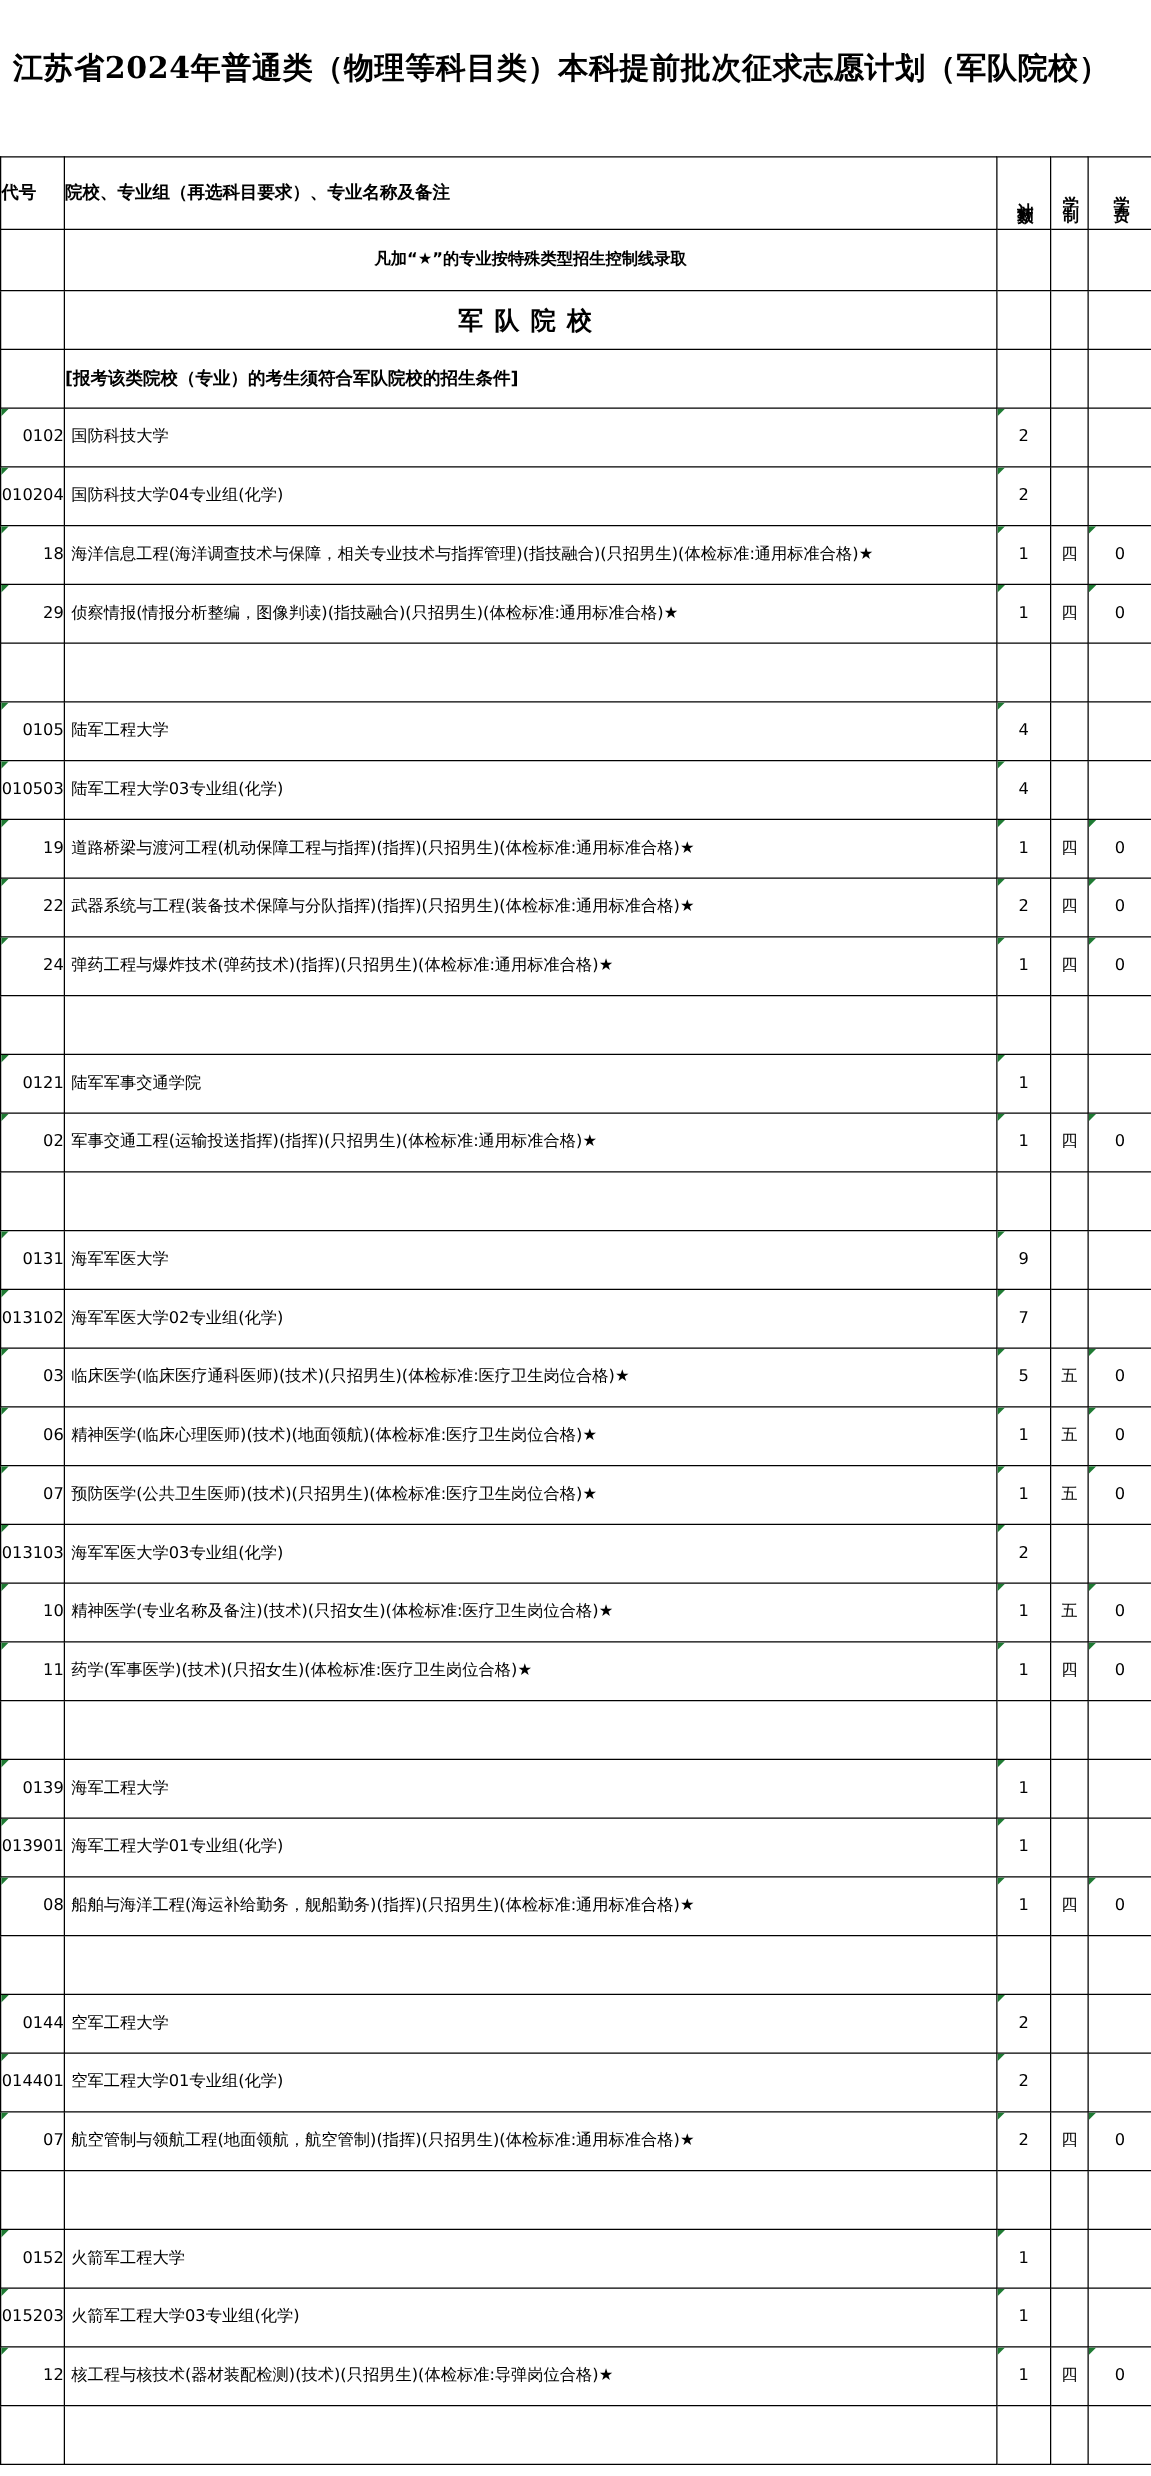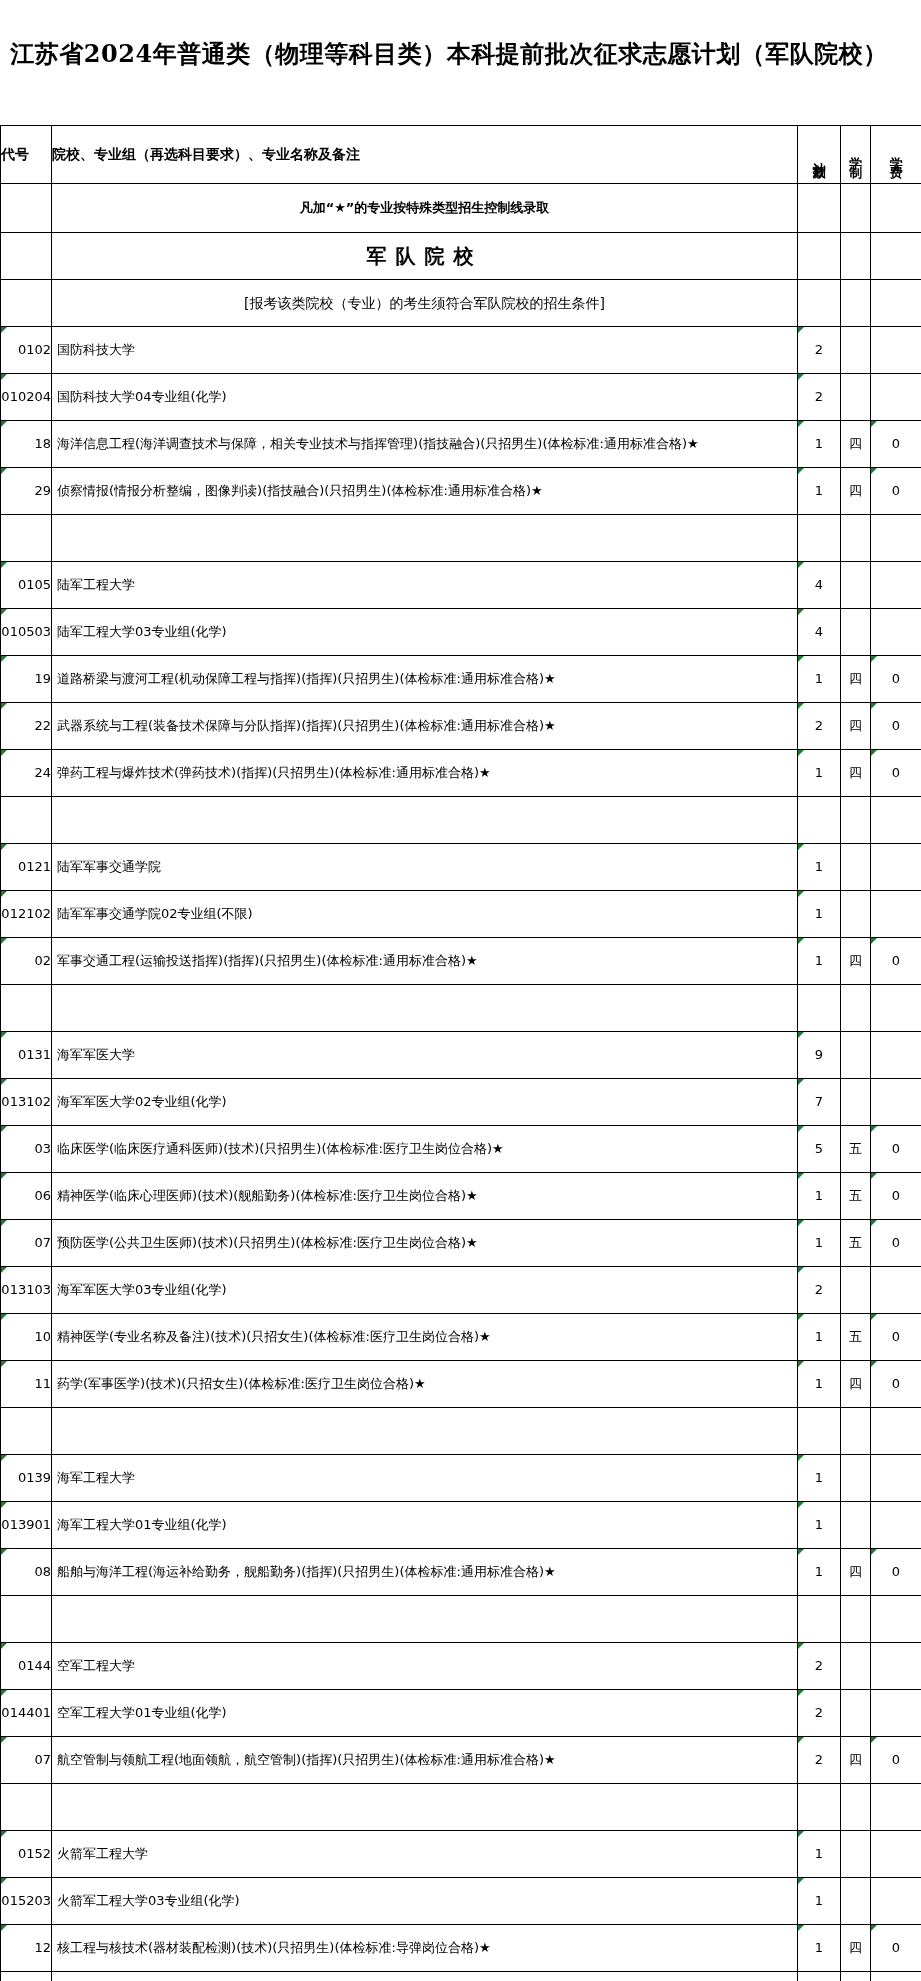--- a/index.html
+++ b/index.html
@@ -31,21 +31,21 @@
     writing-mode:vertical-lr; text-orientation:upright;
     margin:0 auto; font-weight:bold; font-size:13px;
   }
   .vhead.tight { letter-spacing:2px; }
   .vhead.loose { letter-spacing:9px; }
   .note-text { text-align:center; font-weight:bold; font-size:13px; white-space:nowrap; }
   .section-title-cell {
     text-align:center; font-weight:bold; font-size:20px; letter-spacing:9px;
     font-family:"DejaVu Sans", sans-serif;
   }
-  .condition-text { text-align:center; font-weight:normal; font-size:14px; white-space:nowrap; }
+  .condition-text { font-weight:bold; font-size:14px; white-space:nowrap; }
   .code-cell   { text-align:right; }
   .major-cell  { text-align:left; padding-left:5px; white-space:nowrap; }
   .plan-cell   { text-align:center; }
   .years-cell  { text-align:center; }
   .fee-cell    { text-align:center; }
   .tri-mark {
     position:absolute; top:0; left:0; width:0; height:0;
     border-top:6px solid #1e7b33; border-right:6px solid transparent;
   }
 </style>
@@ -175,27 +175,20 @@
     <td class="fee-cell"><span class="cell-text"></span></td>
   </tr>
       <tr class="data-row">
     <td class="code-cell"><span class="tri-mark"></span><span class="cell-text">0121</span></td>
     <td class="major-cell"><span class="cell-text">陆军军事交通学院</span></td>
     <td class="plan-cell"><span class="tri-mark"></span><span class="cell-text">1</span></td>
     <td class="years-cell"><span class="cell-text"></span></td>
     <td class="fee-cell"><span class="cell-text"></span></td>
   </tr>
       <tr class="data-row">
-    <td class="code-cell"><span class="tri-mark"></span><span class="cell-text">012102</span></td>
-    <td class="major-cell"><span class="cell-text">陆军军事交通学院02专业组(不限)</span></td>
-    <td class="plan-cell"><span class="tri-mark"></span><span class="cell-text">1</span></td>
-    <td class="years-cell"><span class="cell-text"></span></td>
-    <td class="fee-cell"><span class="cell-text"></span></td>
-  </tr>
-      <tr class="data-row">
     <td class="code-cell"><span class="tri-mark"></span><span class="cell-text">02</span></td>
     <td class="major-cell"><span class="cell-text">军事交通工程(运输投送指挥)(指挥)(只招男生)(体检标准:通用标准合格)★</span></td>
     <td class="plan-cell"><span class="tri-mark"></span><span class="cell-text">1</span></td>
     <td class="years-cell"><span class="cell-text">四</span></td>
     <td class="fee-cell"><span class="tri-mark"></span><span class="cell-text">0</span></td>
   </tr>
       <tr class="data-row">
     <td class="code-cell"><span class="cell-text"></span></td>
     <td class="major-cell"><span class="cell-text"></span></td>
     <td class="plan-cell"><span class="cell-text"></span></td>
@@ -218,21 +211,21 @@
   </tr>
       <tr class="data-row">
     <td class="code-cell"><span class="tri-mark"></span><span class="cell-text">03</span></td>
     <td class="major-cell"><span class="cell-text">临床医学(临床医疗通科医师)(技术)(只招男生)(体检标准:医疗卫生岗位合格)★</span></td>
     <td class="plan-cell"><span class="tri-mark"></span><span class="cell-text">5</span></td>
     <td class="years-cell"><span class="cell-text">五</span></td>
     <td class="fee-cell"><span class="tri-mark"></span><span class="cell-text">0</span></td>
   </tr>
       <tr class="data-row">
     <td class="code-cell"><span class="tri-mark"></span><span class="cell-text">06</span></td>
-    <td class="major-cell"><span class="cell-text">精神医学(临床心理医师)(技术)(舰船勤务)(体检标准:医疗卫生岗位合格)★</span></td>
+    <td class="major-cell"><span class="cell-text">精神医学(临床心理医师)(技术)(地面领航)(体检标准:医疗卫生岗位合格)★</span></td>
     <td class="plan-cell"><span class="tri-mark"></span><span class="cell-text">1</span></td>
     <td class="years-cell"><span class="cell-text">五</span></td>
     <td class="fee-cell"><span class="tri-mark"></span><span class="cell-text">0</span></td>
   </tr>
       <tr class="data-row">
     <td class="code-cell"><span class="tri-mark"></span><span class="cell-text">07</span></td>
     <td class="major-cell"><span class="cell-text">预防医学(公共卫生医师)(技术)(只招男生)(体检标准:医疗卫生岗位合格)★</span></td>
     <td class="plan-cell"><span class="tri-mark"></span><span class="cell-text">1</span></td>
     <td class="years-cell"><span class="cell-text">五</span></td>
     <td class="fee-cell"><span class="tri-mark"></span><span class="cell-text">0</span></td>

